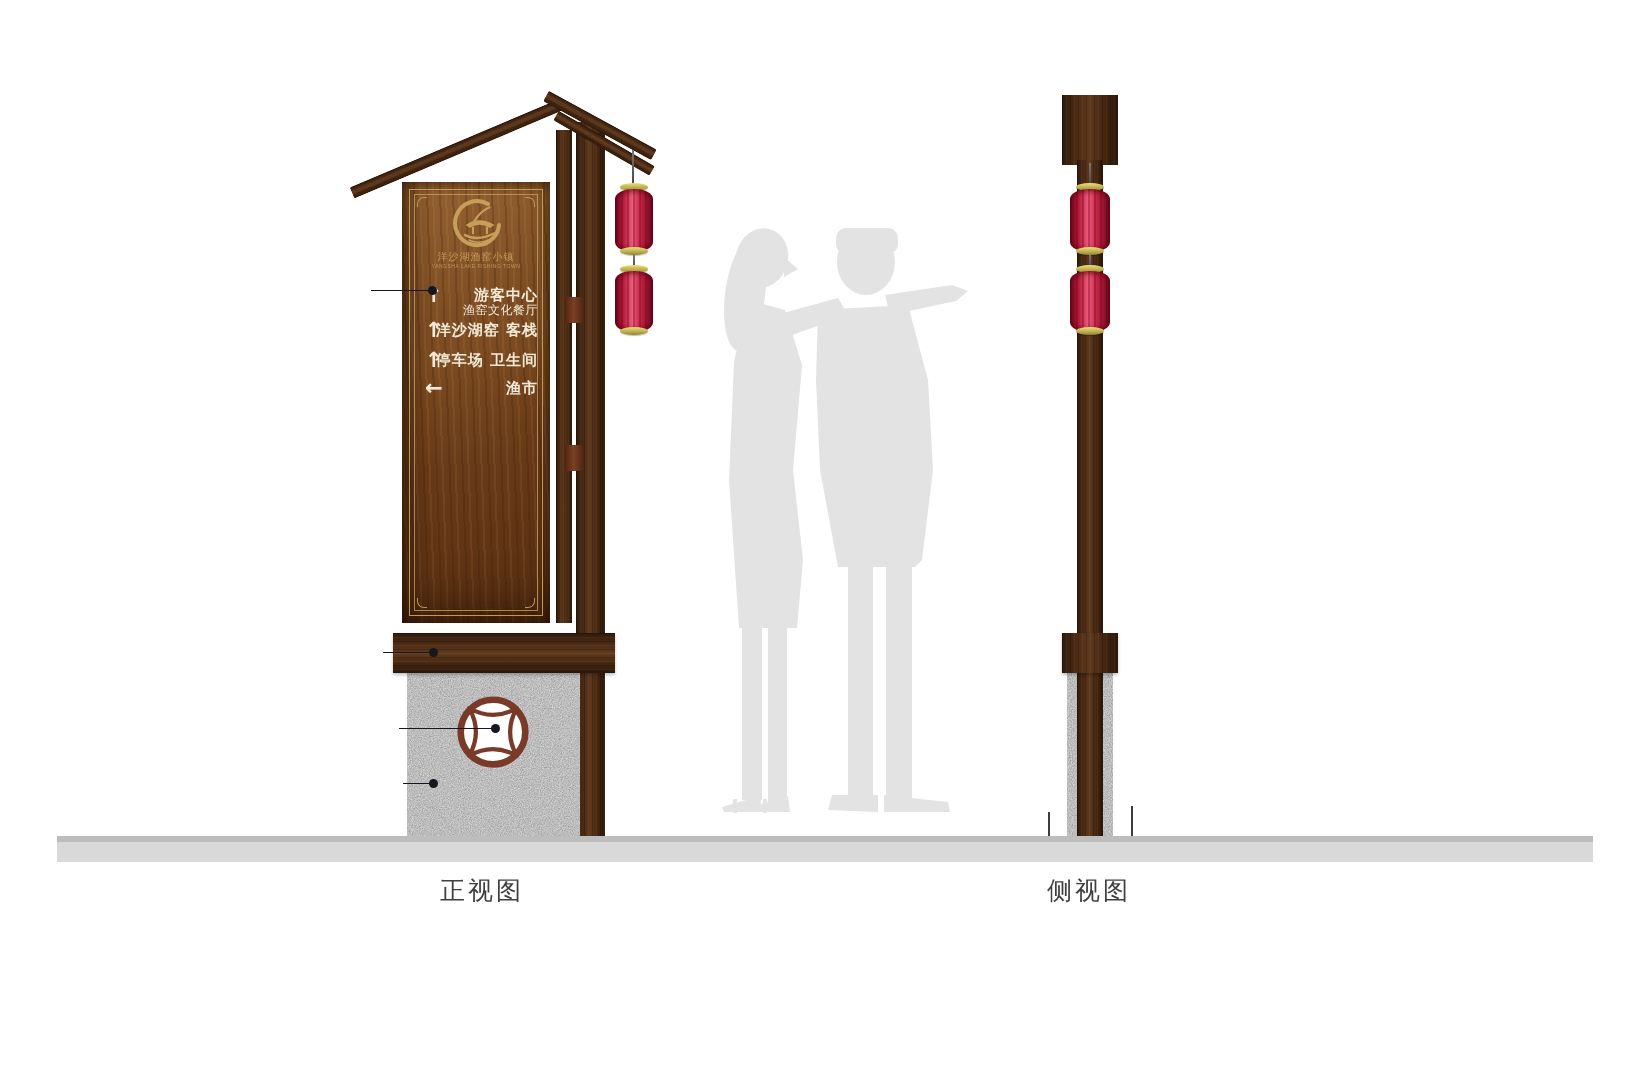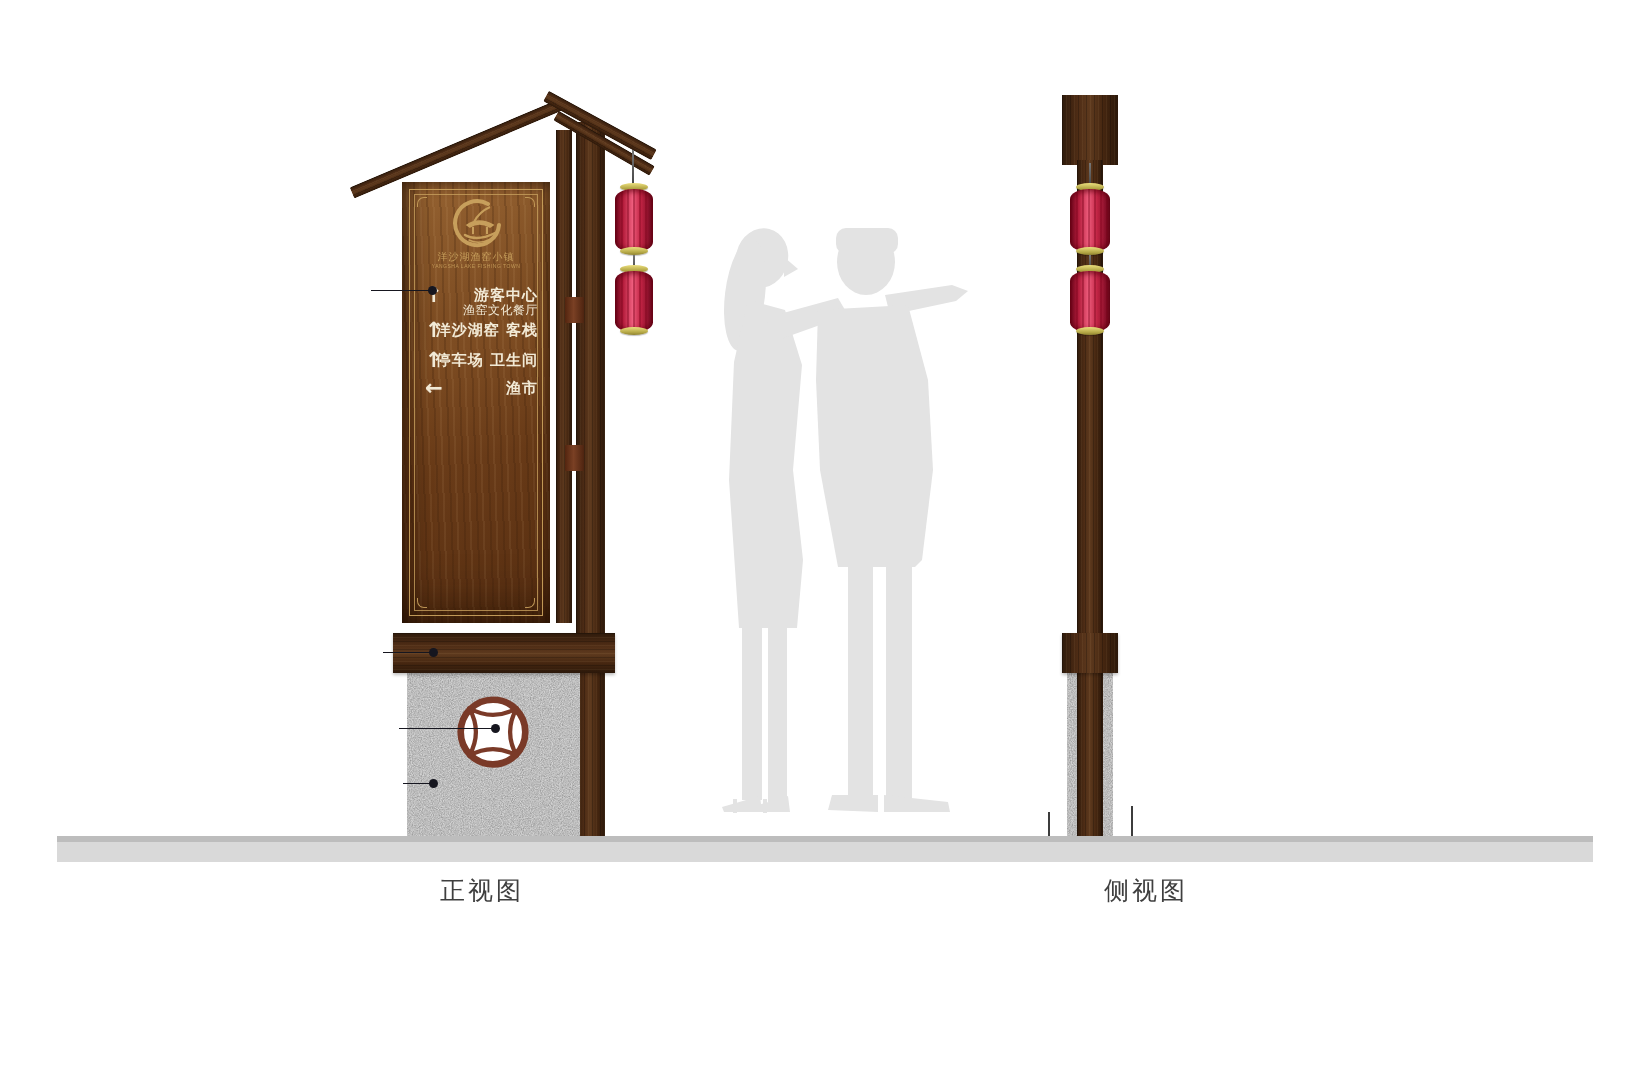--- a/index.html
+++ b/index.html
@@ -243,15 +243,15 @@
   <div class="abs leader" style="left:371px;top:290px;width:62px"></div>
   <div class="abs ldot" style="left:428px;top:286px"></div>
   <div class="abs leader" style="left:383px;top:652px;width:52px"></div>
   <div class="abs ldot" style="left:429px;top:648px"></div>
   <div class="abs leader" style="left:399px;top:728px;width:97px"></div>
   <div class="abs ldot" style="left:491px;top:724px"></div>
   <div class="abs leader" style="left:403px;top:783px;width:32px"></div>
   <div class="abs ldot" style="left:429px;top:779px"></div>
 
   <div class="abs viewlabel" style="left:412px">正视图</div>
-  <div class="abs viewlabel" style="left:1076px">侧视图</div>
+  <div class="abs viewlabel" style="left:1019px">侧视图</div>
 
 </div>
 
 </body></html>

